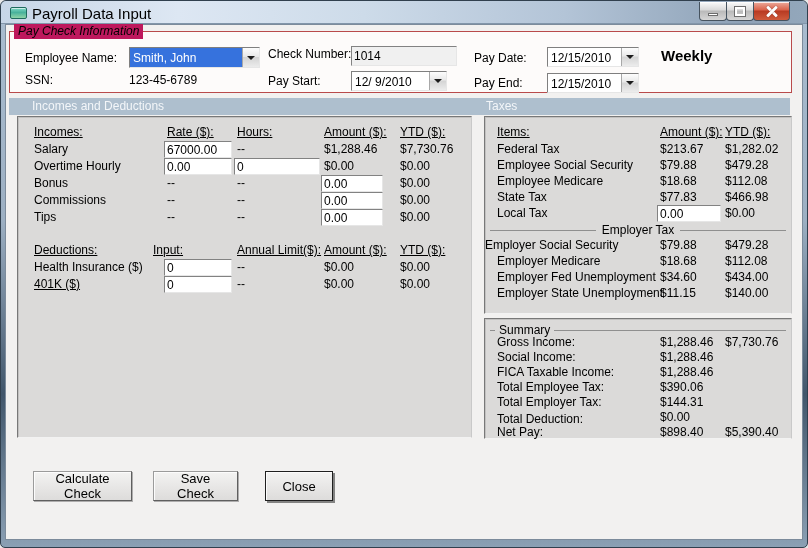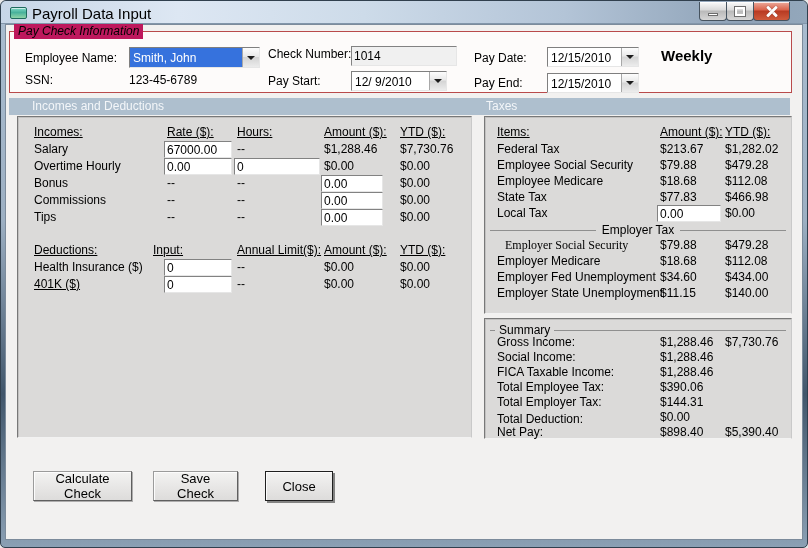--- a/index.html
+++ b/index.html
@@ -261,21 +261,21 @@
       <div class="lbl" style="left:240px;top:73px;">$466.98</div>
 
       <div class="lbl" style="left:12px;top:89px;">Local Tax</div>
       <input class="txt" style="left: 172px; top: 88px; width: 64px;" value="0.00">
       <div class="lbl" style="left:240px;top:89px;">$0.00</div>
 
       <div class="hr-label" style="top:106px;">
         <span>Employer Tax</span>
       </div>
 
-      <div class="lbl" style="left:20px;top:121px;font-family:Liberation Serif, serif;">Employer Social Security</div>
+      <div class="lbl" style="left:0;top:121px;">Employer Social Security</div>
       <div class="lbl" style="left:175px;top:121px;">$79.88</div>
       <div class="lbl" style="left:240px;top:121px;">$479.28</div>
 
       <div class="lbl" style="left:12px;top:137px;">Employer Medicare</div>
       <div class="lbl" style="left:175px;top:137px;">$18.68</div>
       <div class="lbl" style="left:240px;top:137px;">$112.08</div>
 
       <div class="lbl" style="left:12px;top:153px;">Employer Fed Unemployment</div>
       <div class="lbl" style="left:175px;top:153px;">$34.60</div>
       <div class="lbl" style="left:240px;top:153px;">$434.00</div>

